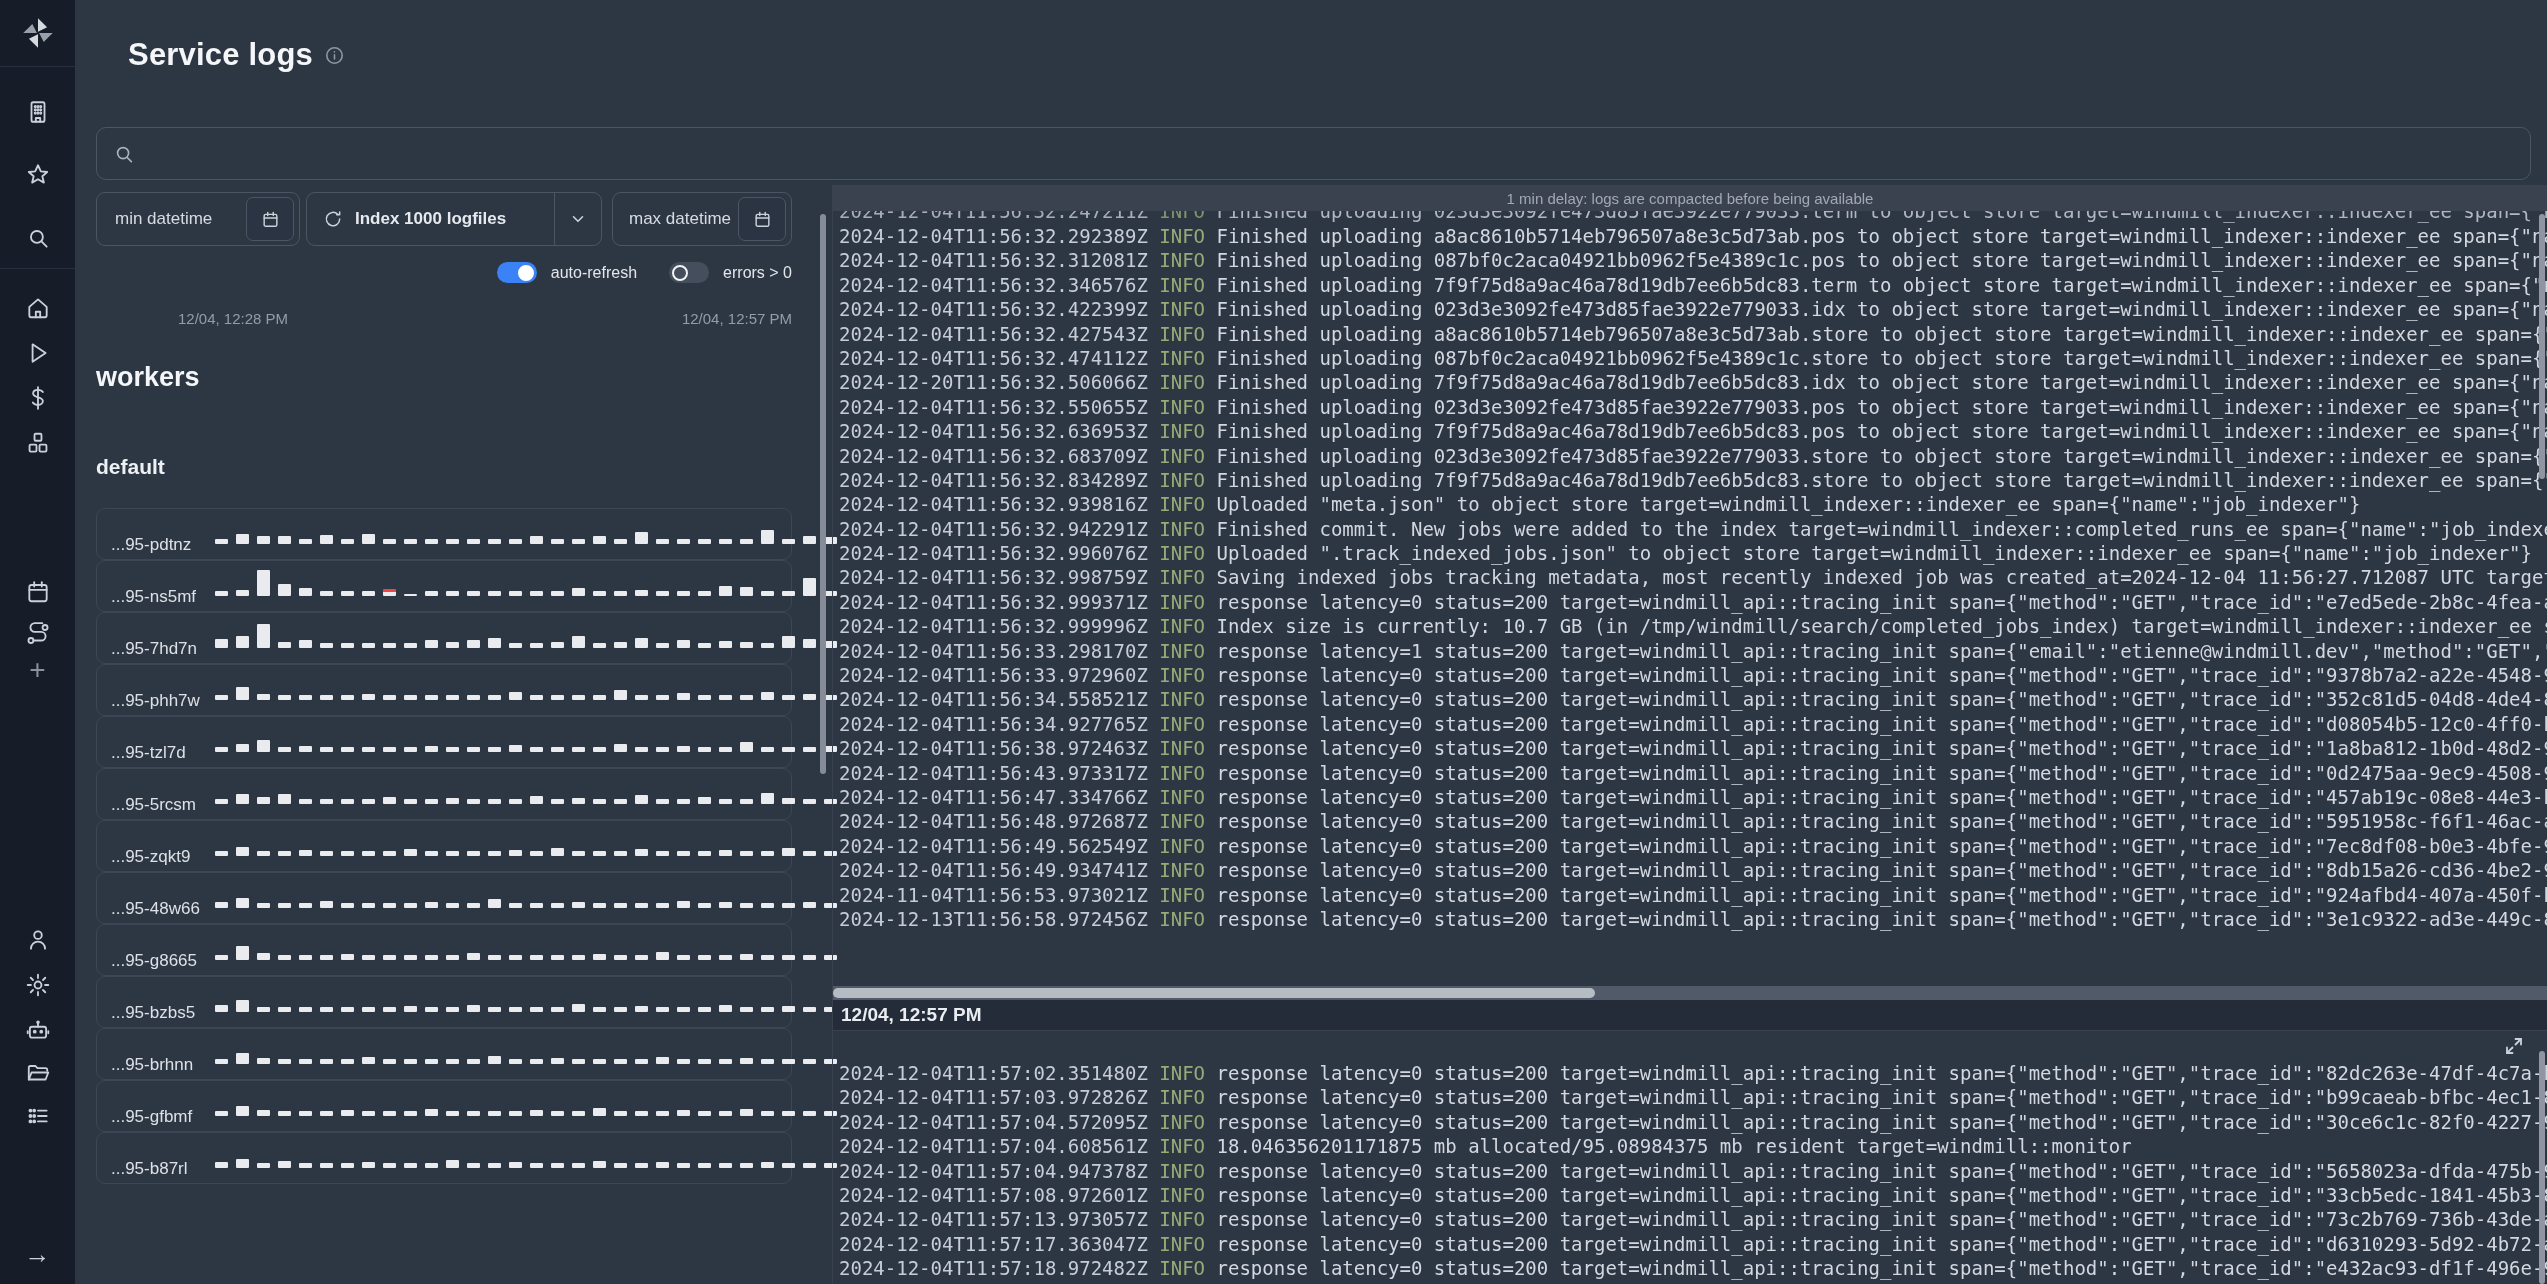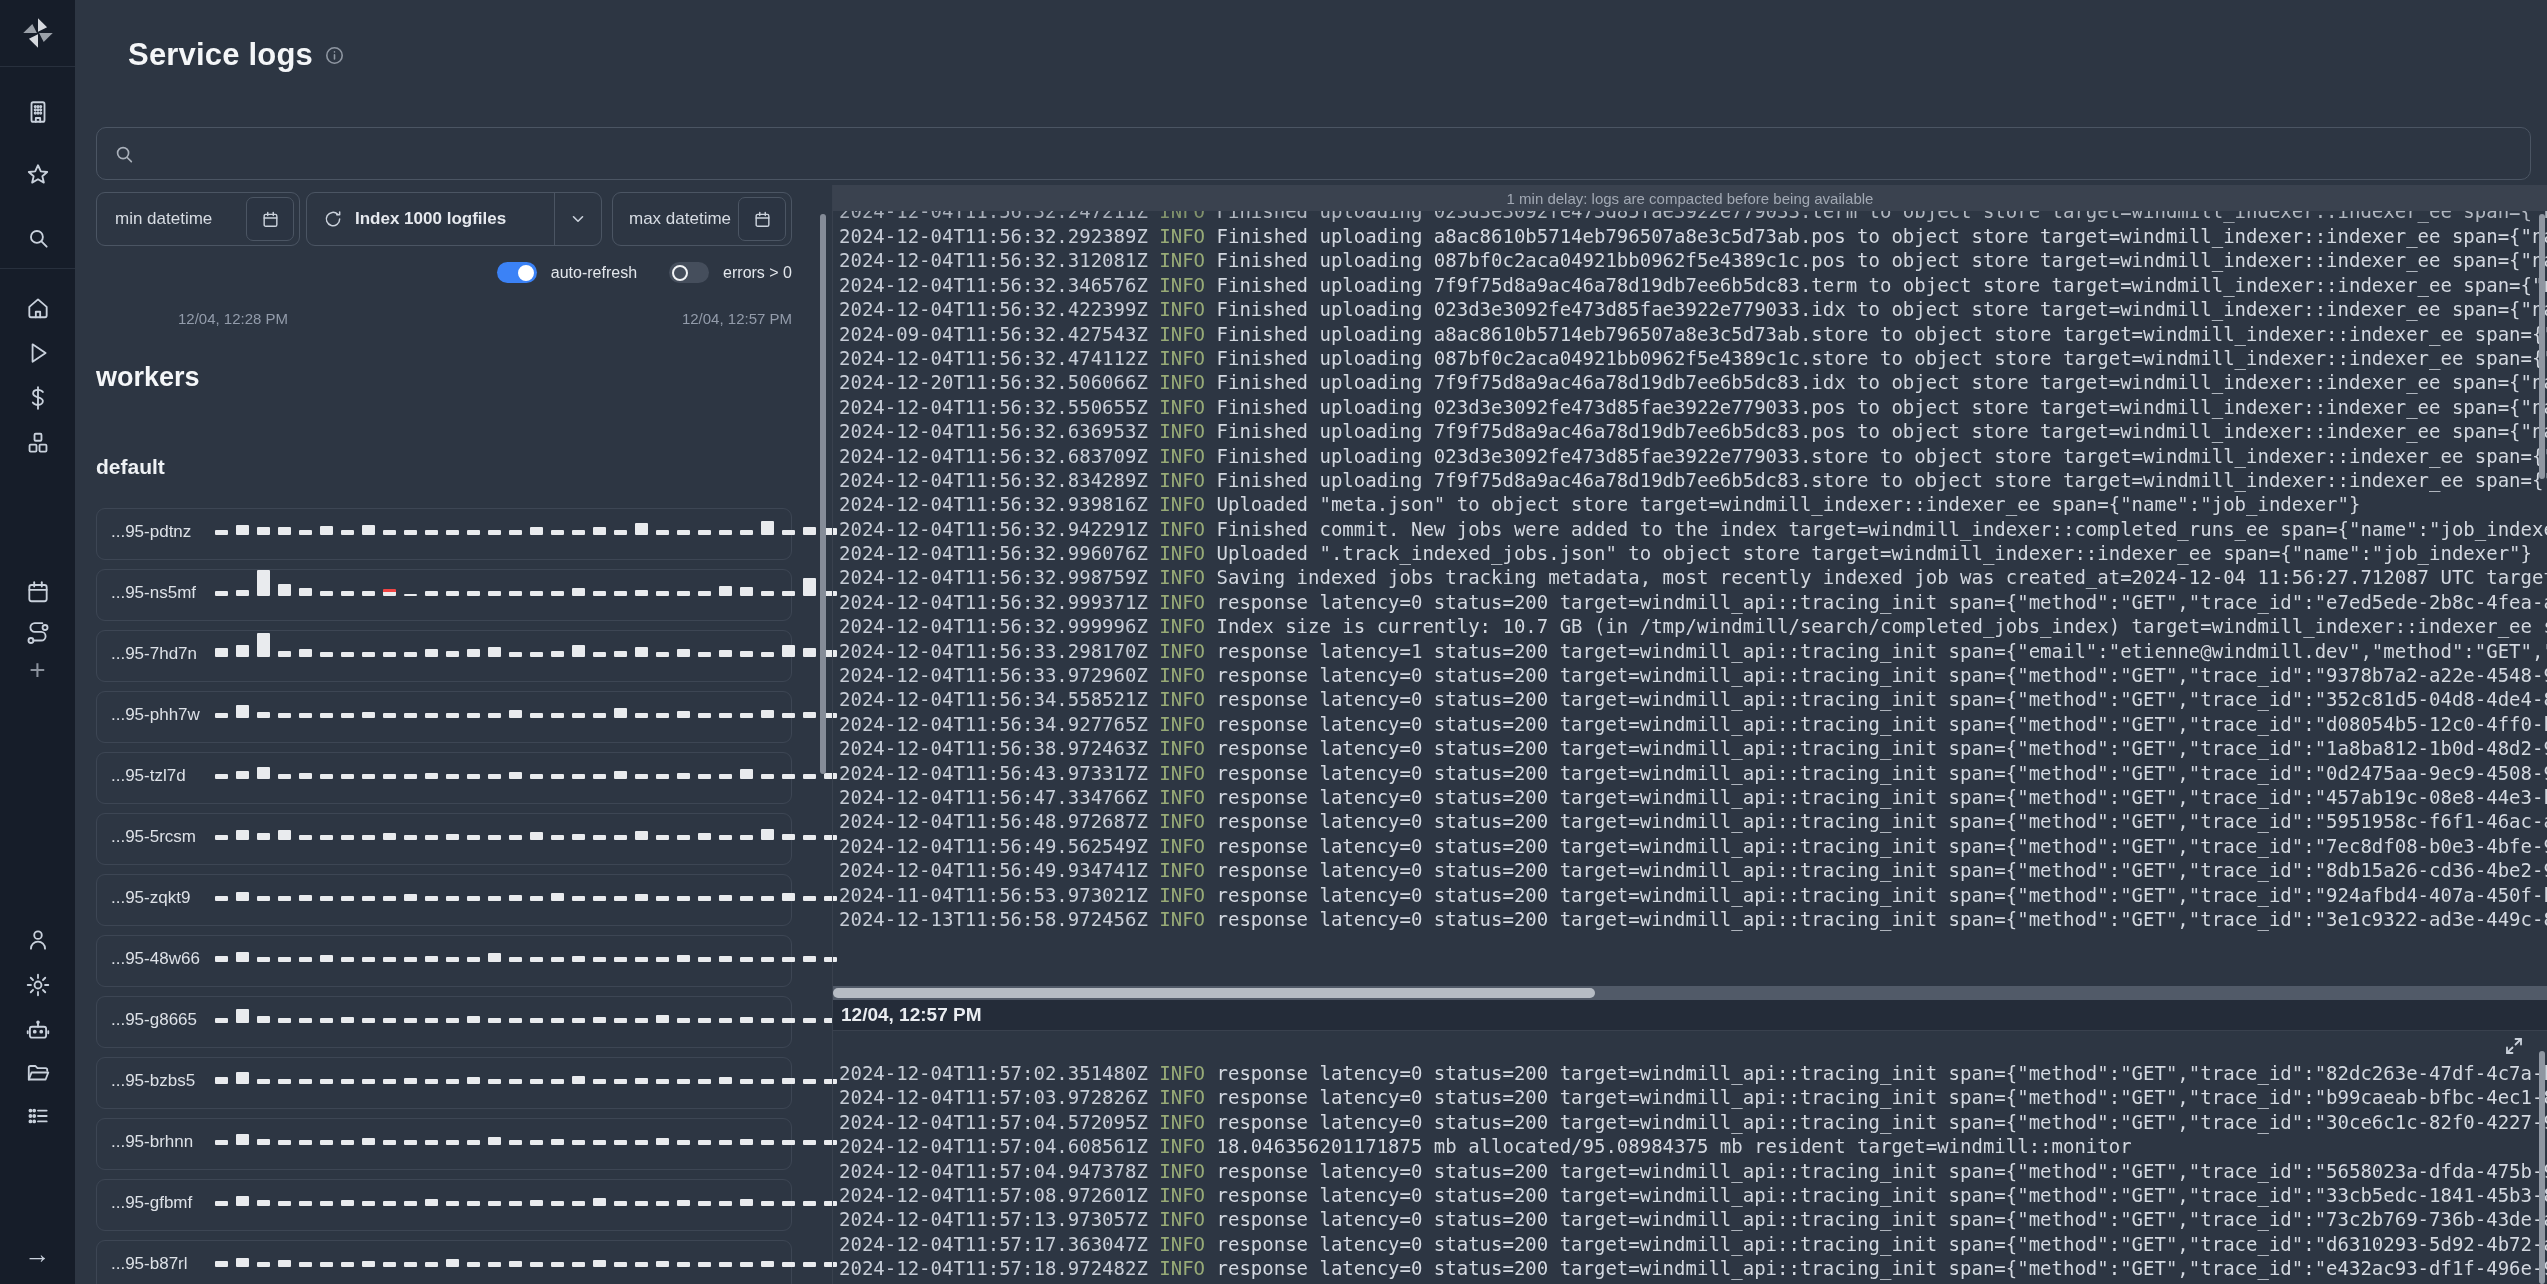--- a/index.html
+++ b/index.html
@@ -33,21 +33,21 @@
   .tgl{width:40px;height:21px;border-radius:11px;background:#454e5c;position:relative;cursor:pointer;flex:none;}
   .tgl .knob{position:absolute;top:2.5px;left:3px;width:16px;height:16px;border-radius:50%;border:2px solid #f2f4f6;box-sizing:border-box;background:transparent;}
   .tgl.on{background:#3b82f6;}
   .tgl.on .knob{left:auto;right:3px;background:#ffffff;border-color:#ffffff;}
   .daterow{position:absolute;top:310px;left:96px;width:696px;display:flex;justify-content:space-between;font-size:15px;color:#939cab;}
   .daterow .ds{margin-left:82px;}
   
   .workers-h{position:absolute;left:96px;top:362px;font-size:27px;font-weight:bold;color:#f4f6f8;}
   .group-h{position:absolute;left:96px;top:455px;font-size:21px;font-weight:bold;color:#eef1f4;}
   .worker-list{position:absolute;left:96px;top:508px;width:696px;}
-  .wrow{height:52px;border:1px solid #3d4654;border-radius:9px;box-sizing:border-box;margin-bottom:9px;display:flex;align-items:flex-start;padding:13px 14px;cursor:pointer;}
+  .wrow{height:52px;border:1px solid #3d4654;border-radius:9px;box-sizing:border-box;display:flex;align-items:flex-end;padding:4px 14px;cursor:pointer;}
   .wname{width:104px;font-size:17px;color:#dde1e7;flex:none;}
   .wbars{flex:1;display:flex;align-items:flex-end;gap:8px;height:100%;padding-bottom:11px;box-sizing:border-box;}
   .bar{width:13px;background:#e9ebee;border-radius:1px;flex:none;}
   .bar.err{background:linear-gradient(to bottom,#ef4444 0 45%,#e9ebee 45% 100%);}
   .lpanel-scroll{position:absolute;left:820px;top:214px;width:6px;height:560px;border-radius:3px;background:#858c98;cursor:pointer;}
   
   .logpane{position:absolute;left:832px;top:185px;width:1715px;height:1099px;display:flex;flex-direction:column;border-left:1px solid #39414e;box-sizing:border-box;}
   .notice{height:26px;flex:none;background:#3a424f;color:#a2a9b4;font-size:15px;display:flex;align-items:center;justify-content:center;}
   .s1{height:775px;flex:none;position:relative;overflow:hidden;padding-left:6px;box-sizing:border-box;}
   .clipwrap{height:13px;overflow:hidden;opacity:.8;}
@@ -733,21 +733,21 @@
   <div class="notice">1 min delay: logs are compacted before being available</div>
   <div class="s1">
     <div class="clipwrap">
         <div class="logline"><span class="ts">2024-12-04T11:56:32.247211Z </span><span class="lvl">INFO </span><span class="msg">Finished uploading 023d3e3092fe473d85fae3922e779033.term to object store target=windmill_indexer::indexer_ee span={"name":"job_indexer"}</span></div>
       </div>
     <div>
         <div class="logline"><span class="ts">2024-12-04T11:56:32.292389Z </span><span class="lvl">INFO </span><span class="msg">Finished uploading a8ac8610b5714eb796507a8e3c5d73ab.pos to object store target=windmill_indexer::indexer_ee span={"name":"job_indexer"}</span></div>
         <div class="logline"><span class="ts">2024-12-04T11:56:32.312081Z </span><span class="lvl">INFO </span><span class="msg">Finished uploading 087bf0c2aca04921bb0962f5e4389c1c.pos to object store target=windmill_indexer::indexer_ee span={"name":"job_indexer"}</span></div>
         <div class="logline"><span class="ts">2024-12-04T11:56:32.346576Z </span><span class="lvl">INFO </span><span class="msg">Finished uploading 7f9f75d8a9ac46a78d19db7ee6b5dc83.term to object store target=windmill_indexer::indexer_ee span={"name":"job_indexer"}</span></div>
         <div class="logline"><span class="ts">2024-12-04T11:56:32.422399Z </span><span class="lvl">INFO </span><span class="msg">Finished uploading 023d3e3092fe473d85fae3922e779033.idx to object store target=windmill_indexer::indexer_ee span={"name":"job_indexer"}</span></div>
-        <div class="logline"><span class="ts">2024-09-04T11:56:32.427543Z </span><span class="lvl">INFO </span><span class="msg">Finished uploading a8ac8610b5714eb796507a8e3c5d73ab.store to object store target=windmill_indexer::indexer_ee span={"name":"job_indexer"}</span></div>
+        <div class="logline"><span class="ts">2024-12-04T11:56:32.427543Z </span><span class="lvl">INFO </span><span class="msg">Finished uploading a8ac8610b5714eb796507a8e3c5d73ab.store to object store target=windmill_indexer::indexer_ee span={"name":"job_indexer"}</span></div>
         <div class="logline"><span class="ts">2024-12-04T11:56:32.474112Z </span><span class="lvl">INFO </span><span class="msg">Finished uploading 087bf0c2aca04921bb0962f5e4389c1c.store to object store target=windmill_indexer::indexer_ee span={"name":"job_indexer"}</span></div>
         <div class="logline"><span class="ts">2024-12-20T11:56:32.506066Z </span><span class="lvl">INFO </span><span class="msg">Finished uploading 7f9f75d8a9ac46a78d19db7ee6b5dc83.idx to object store target=windmill_indexer::indexer_ee span={"name":"job_indexer"}</span></div>
         <div class="logline"><span class="ts">2024-12-04T11:56:32.550655Z </span><span class="lvl">INFO </span><span class="msg">Finished uploading 023d3e3092fe473d85fae3922e779033.pos to object store target=windmill_indexer::indexer_ee span={"name":"job_indexer"}</span></div>
         <div class="logline"><span class="ts">2024-12-04T11:56:32.636953Z </span><span class="lvl">INFO </span><span class="msg">Finished uploading 7f9f75d8a9ac46a78d19db7ee6b5dc83.pos to object store target=windmill_indexer::indexer_ee span={"name":"job_indexer"}</span></div>
         <div class="logline"><span class="ts">2024-12-04T11:56:32.683709Z </span><span class="lvl">INFO </span><span class="msg">Finished uploading 023d3e3092fe473d85fae3922e779033.store to object store target=windmill_indexer::indexer_ee span={"name":"job_indexer"}</span></div>
         <div class="logline"><span class="ts">2024-12-04T11:56:32.834289Z </span><span class="lvl">INFO </span><span class="msg">Finished uploading 7f9f75d8a9ac46a78d19db7ee6b5dc83.store to object store target=windmill_indexer::indexer_ee span={"name":"job_indexer"}</span></div>
         <div class="logline"><span class="ts">2024-12-04T11:56:32.939816Z </span><span class="lvl">INFO </span><span class="msg">Uploaded "meta.json" to object store target=windmill_indexer::indexer_ee span={"name":"job_indexer"}</span></div>
         <div class="logline"><span class="ts">2024-12-04T11:56:32.942291Z </span><span class="lvl">INFO </span><span class="msg">Finished commit. New jobs were added to the index target=windmill_indexer::completed_runs_ee span={"name":"job_indexer"}</span></div>
         <div class="logline"><span class="ts">2024-12-04T11:56:32.996076Z </span><span class="lvl">INFO </span><span class="msg">Uploaded ".track_indexed_jobs.json" to object store target=windmill_indexer::indexer_ee span={"name":"job_indexer"}</span></div>
         <div class="logline"><span class="ts">2024-12-04T11:56:32.998759Z </span><span class="lvl">INFO </span><span class="msg">Saving indexed jobs tracking metadata, most recently indexed job was created_at=2024-12-04 11:56:27.712087 UTC target=windmill_indexer::indexer_ee</span></div>

